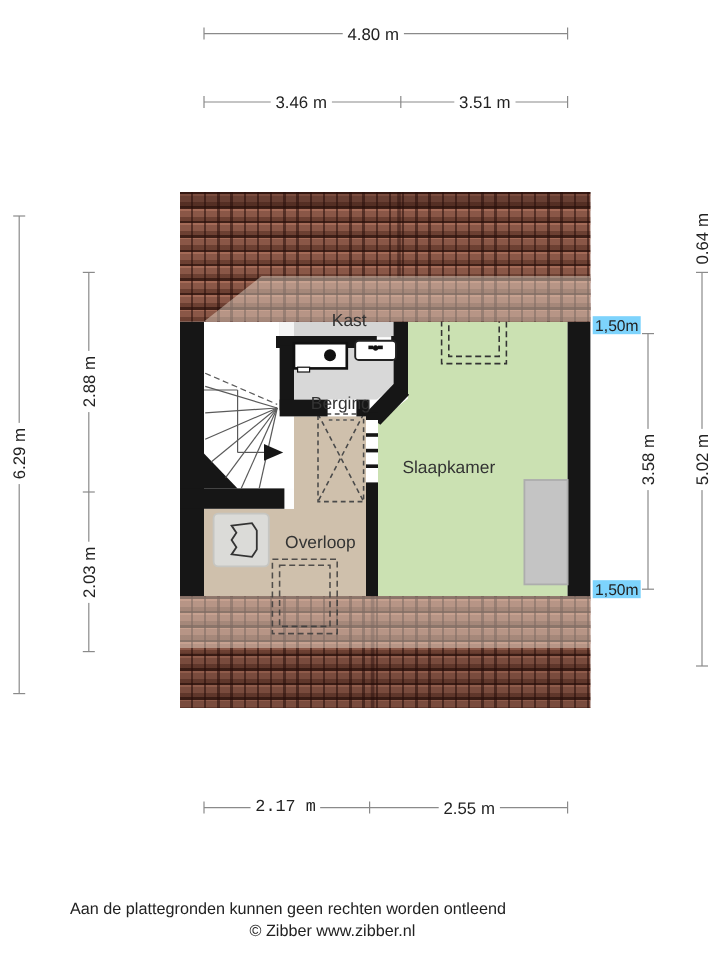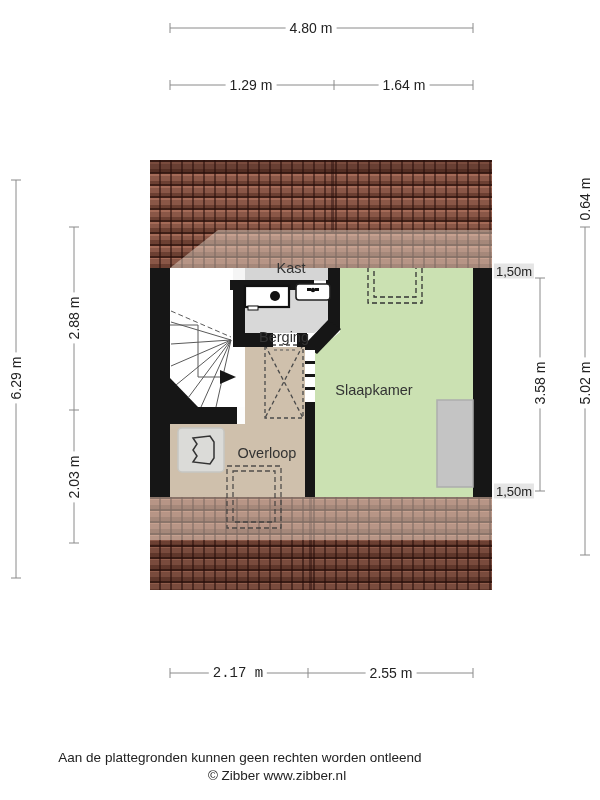--- a/index.html
+++ b/index.html
@@ -21,21 +21,21 @@
   .roof .dark-strip{position:absolute;left:0;right:0;top:0;height:13px;background:rgba(35,12,8,.32);}
   .roof-bottom .dark-strip{top:auto;bottom:0;height:46px;background:rgba(30,10,6,.15);}
   .tint{position:absolute;left:0;top:0;width:100%;height:100%;background:rgba(246,236,222,.42);}
   .roof-top .tint{clip-path:polygon(20px 108px,68px 70px,342px 70px,342px 108px);}
   .roof-bottom .tint{height:43px;}
   .seam{position:absolute;top:0;bottom:0;width:3px;background:rgba(35,12,8,.45);}
   
   .lbl{position:absolute;transform:translate(-50%,-50%);white-space:nowrap;z-index:4;}
   .room-label{font-size:14.5px;color:#333;margin-top:16px;}
   .dim{font-size:14px;background:#fff;padding:0 4px;color:#222;}
-  .dim-small{font-size:13px;background:#e5e5e5;padding:0 2px;color:#222;}
+  .dim-small{font-size:13px;background:#7dd3fc;padding:0 2px;color:#222;}
   .rot{transform:translate(-50%,-50%) rotate(-90deg);}
   .footer-line{position:absolute;left:0;width:480px;text-align:center;font-size:13.5px;color:#222;z-index:4;}
 </style>
 </head>
 <body>
 
 <div id="page">
 
   <svg width="600" height="800" viewBox="0 0 600 800" style="z-index:1">
 
@@ -171,22 +171,22 @@
       <rect x="233" y="471" width="42" height="51"></rect>
     </g>
   </svg>
 
   <div class="lbl room-label" style="left:291px;top:252px;">Kast</div>
   <div class="lbl room-label" style="left:284px;top:321px;">Berging</div>
   <div class="lbl room-label" style="left:374px;top:374px;">Slaapkamer</div>
   <div class="lbl room-label" style="left:267px;top:437px;">Overloop</div>
 
   <div class="lbl dim" style="left:311px;top:28px;">4.80 m</div>
-  <div class="lbl dim" style="left:251px;top:85px;">1.29 m</div>
-  <div class="lbl dim" style="left:404px;top:85px;">1.64 m</div>
+  <div class="lbl dim" style="left:251px;top:85px;">3.46 m</div>
+  <div class="lbl dim" style="left:404px;top:85px;">3.51 m</div>
   <div class="lbl dim" style="left:238px;top:673px;font-family:Liberation Mono, monospace;">2.17 m</div>
   <div class="lbl dim" style="left:391px;top:673px;text-align:center;">2.55 m</div>
   <div class="lbl dim rot" style="left:16px;top:378px;">6.29 m</div>
   <div class="lbl dim rot" style="left:74px;top:318px;">2.88 m</div>
   <div class="lbl dim rot" style="left:74px;top:477px;">2.03 m</div>
   <div class="lbl dim rot" style="left:585px;top:199px;">0.64 m</div>
   <div class="lbl dim rot" style="left:585px;top:383px;">5.02 m</div>
   <div class="lbl dim rot" style="left:540px;top:383px;">3.58 m</div>
   <div class="lbl dim-small" style="left:514px;top:271px;">1,50m</div>
   <div class="lbl dim-small" style="left:514px;top:491px;">1,50m</div>

